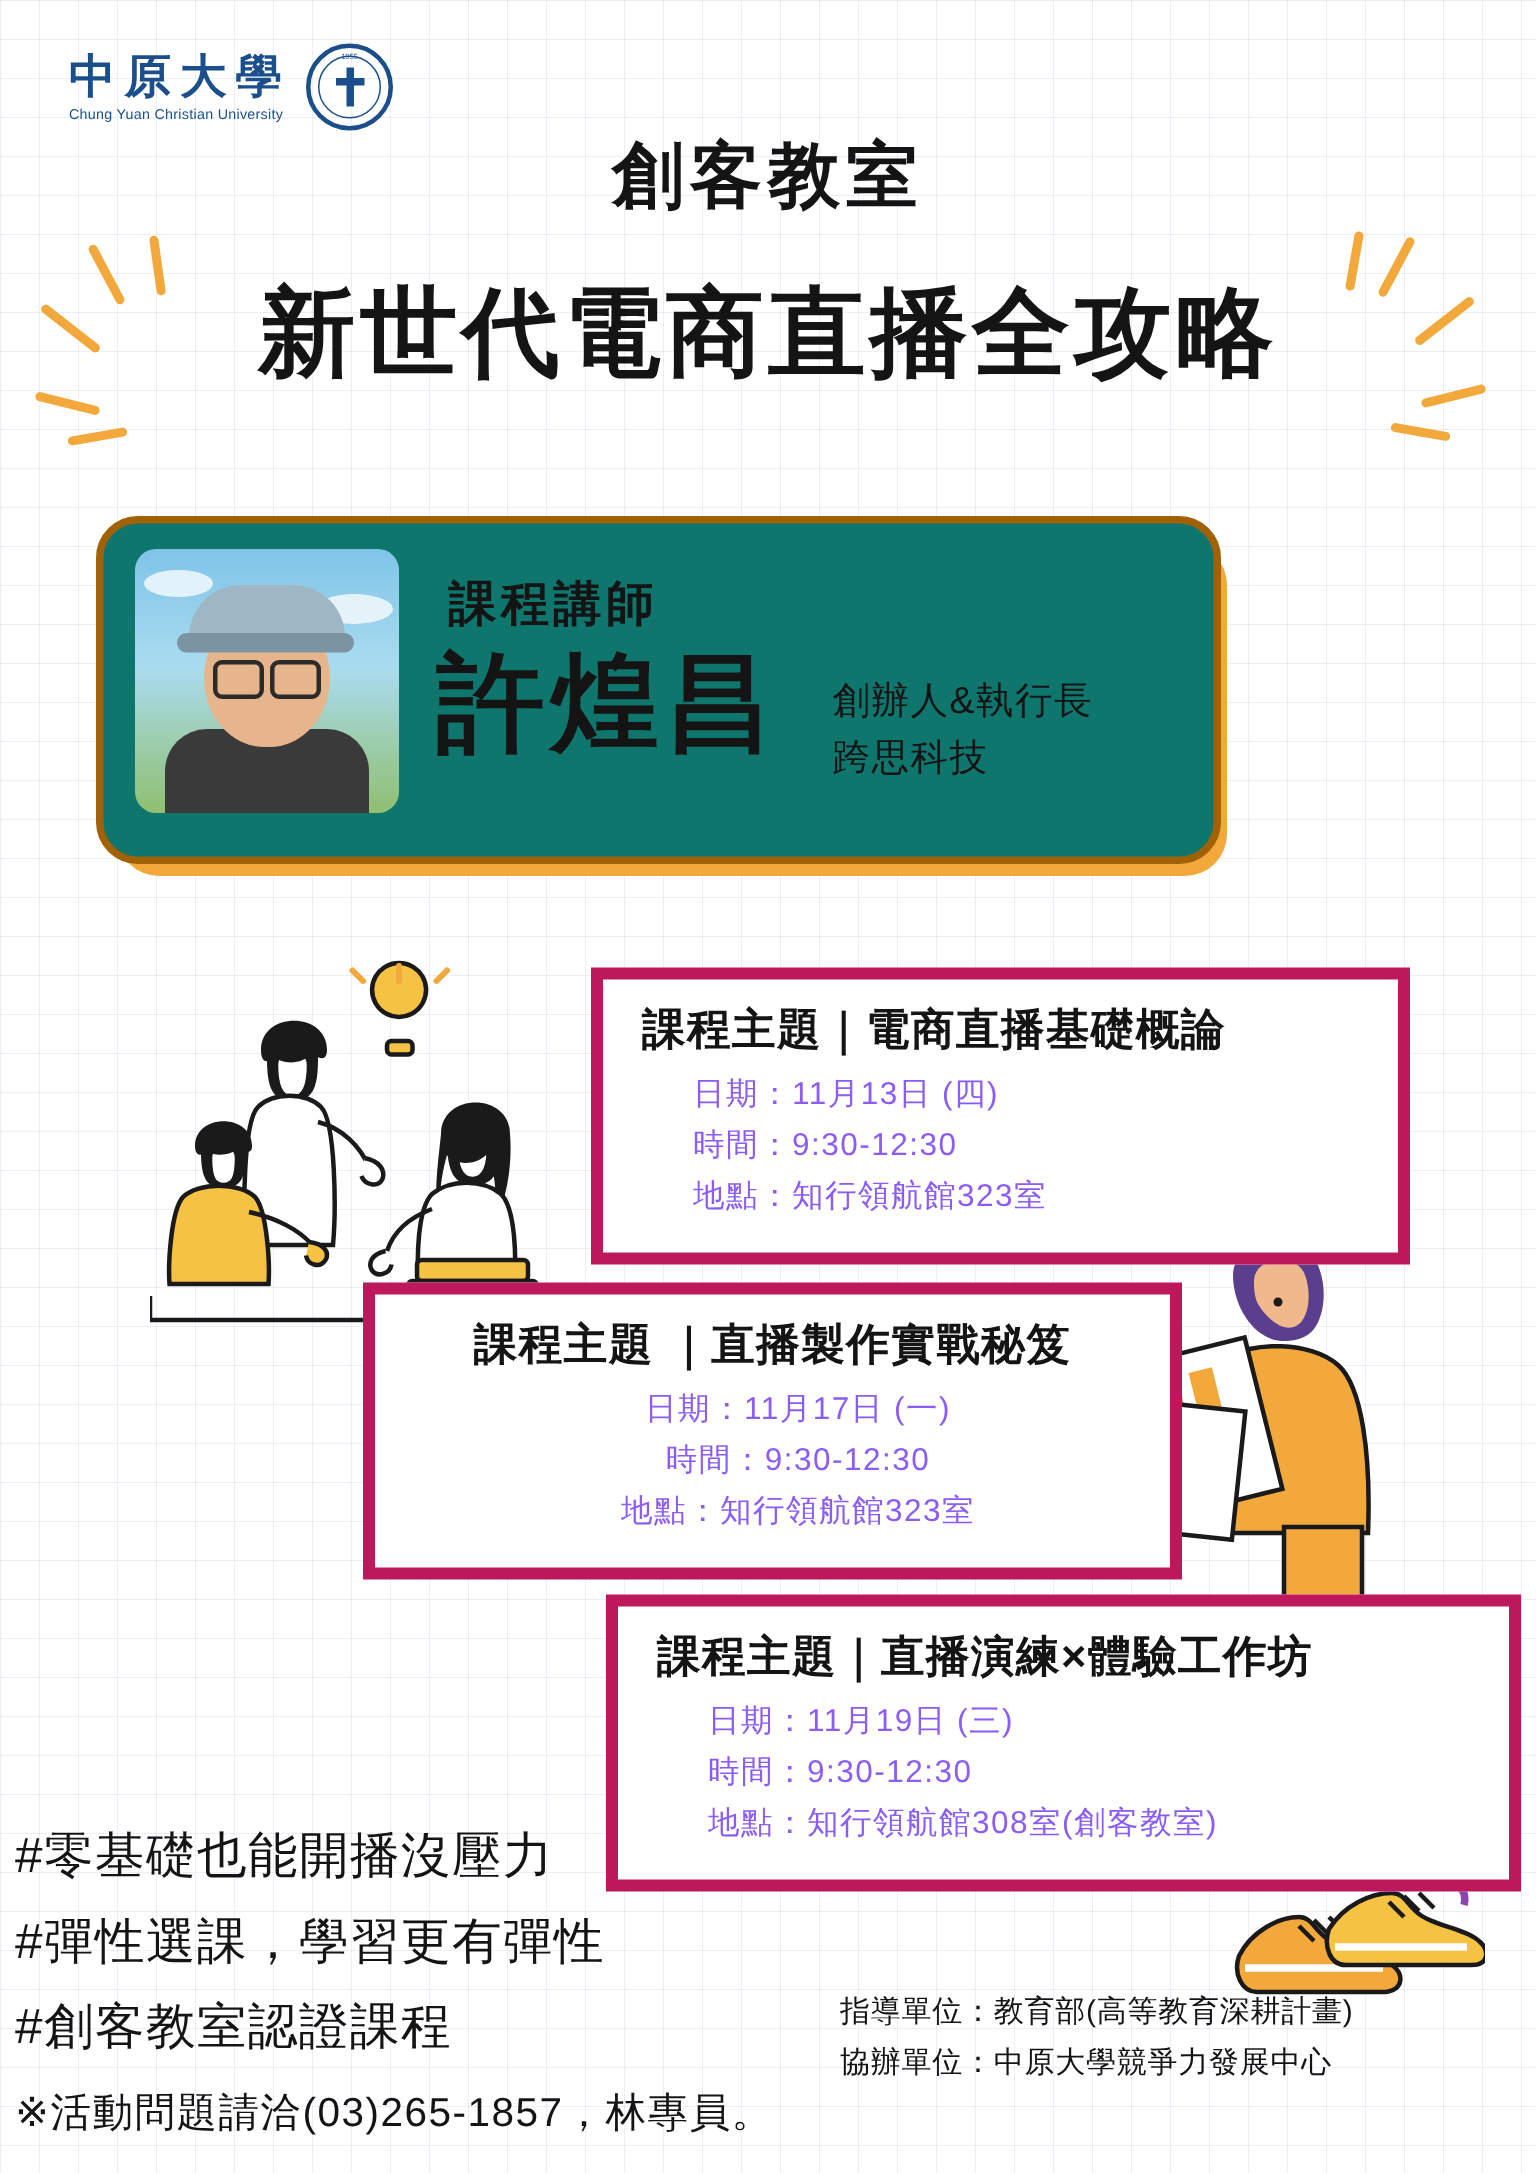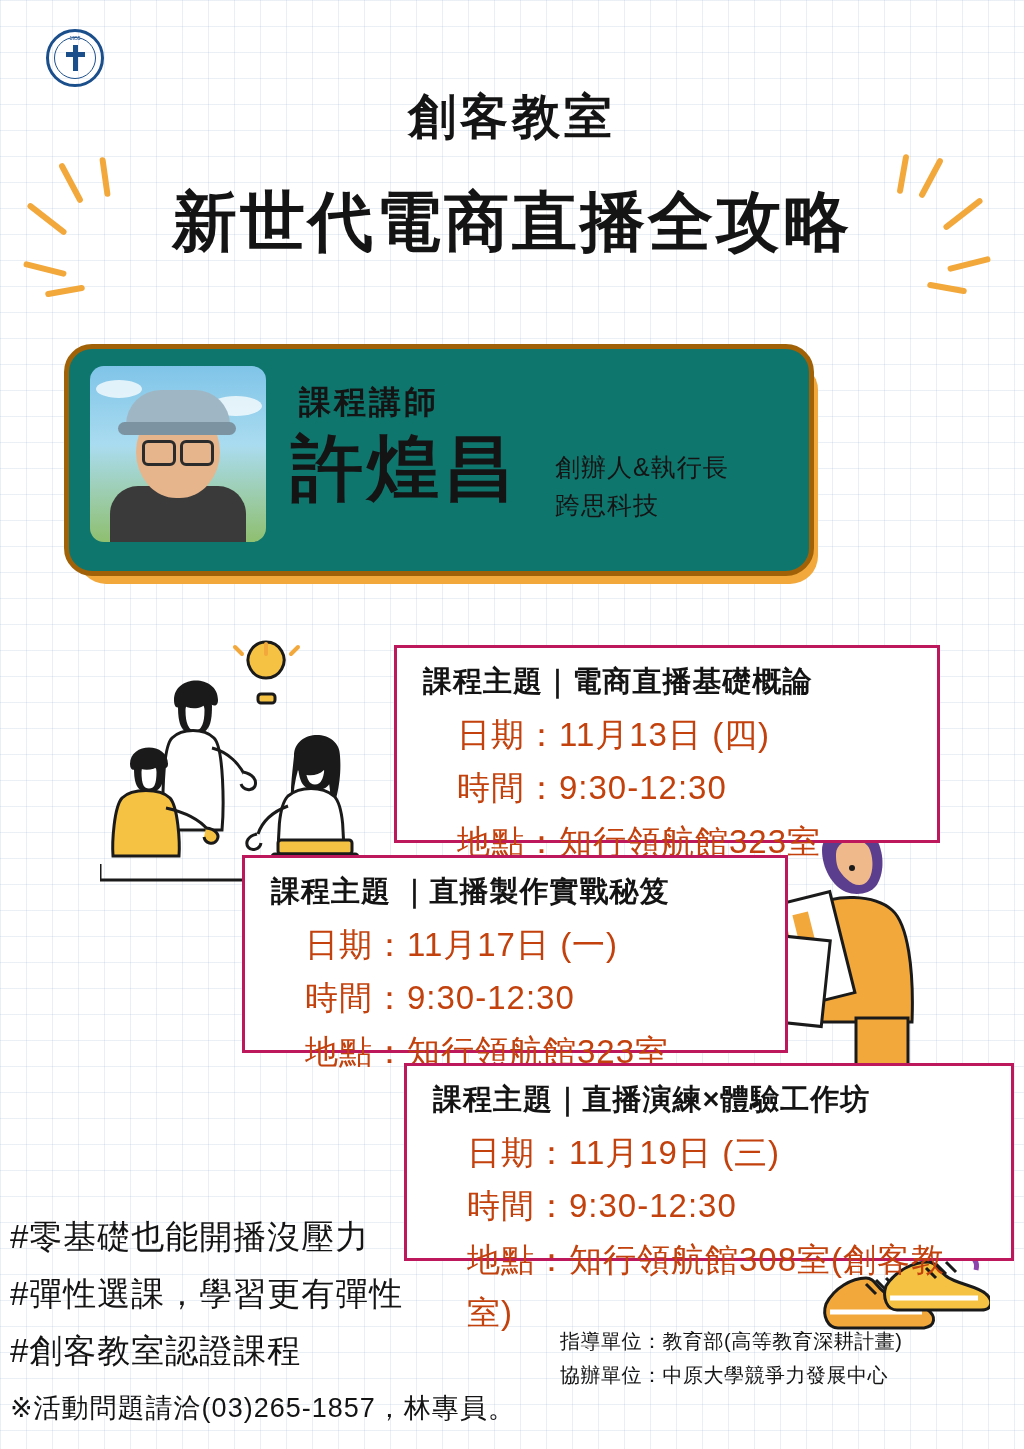--- a/index.html
+++ b/index.html
@@ -99,26 +99,26 @@
   }
   #card .name{
     position:absolute;left:222px;top:72px;font-size:72px;font-weight:bold;letter-spacing:4px;color:#141414;
   }
   #card .org{
     position:absolute;left:486px;top:100px;font-size:25px;line-height:1.5;color:#141414;letter-spacing:1px;
   }
 
   
   .session{
-    background:#ffffff;border:3px solid #be185d;z-index:4;padding:14px 26px 18px 26px;box-sizing:border-box;
+    background:#ffffff;border:8px solid #be185d;z-index:4;padding:14px 26px 18px 26px;box-sizing:border-box;
   }
   .session .head{font-size:29px;font-weight:bold;letter-spacing:1px;color:#141414;margin-bottom:6px;}
-  .session .row{font-size:33px;letter-spacing:1px;color:#c2410c;line-height:1.62;padding-left:34px;}
+  .session .row{font-size:21px;letter-spacing:1px;color:#8b5cf6;line-height:1.62;padding-left:34px;}
   #s1{left:394px;top:645px;width:546px;height:198px;}
-  #s2{left:242px;top:855px;width:546px;height:198px;}
+  #s2{left:242px;top:855px;width:546px;height:198px;text-align:center;}
   #s3{left:404px;top:1063px;width:610px;height:198px;}
 
   
   .ill{position:absolute;z-index:3;}
 
   
   #ill-left{left:100px;top:640px;width:300px;height:260px;}
   
   #ill-right{left:760px;top:810px;width:210px;height:270px;}
   
@@ -134,20 +134,24 @@
   
   #orgs{left:560px;top:1325px;width:450px;}
   #orgs div{font-size:20px;line-height:1.68;color:#141414;letter-spacing:.5px;}
 </style>
 </head>
 <body>
 
 <div id="grid"></div>
 
 <div id="logo" class="layer">
+  <div>
+    <div class="cn">中原大學</div>
+    <div class="en">Chung Yuan Christian University</div>
+  </div>
   <div class="seal">
     <span class="yr">1955</span>
     <span class="cross"></span>
   </div>
 </div>
 
 <div id="title1" class="layer">創客教室</div>
 <div id="title2" class="layer">新世代電商直播全攻略</div>
 
 <div class="rays" style="left:40px;top:155px;width:130px;height:155px;">

